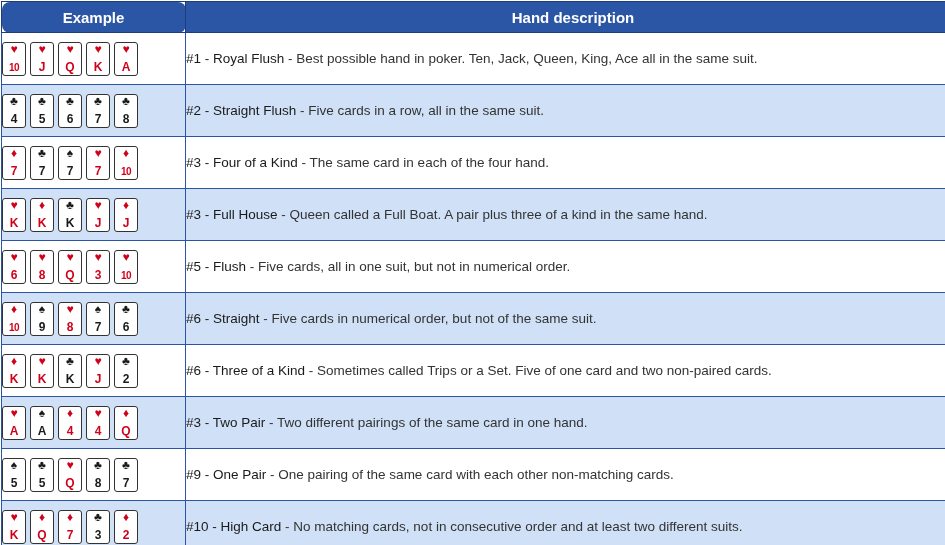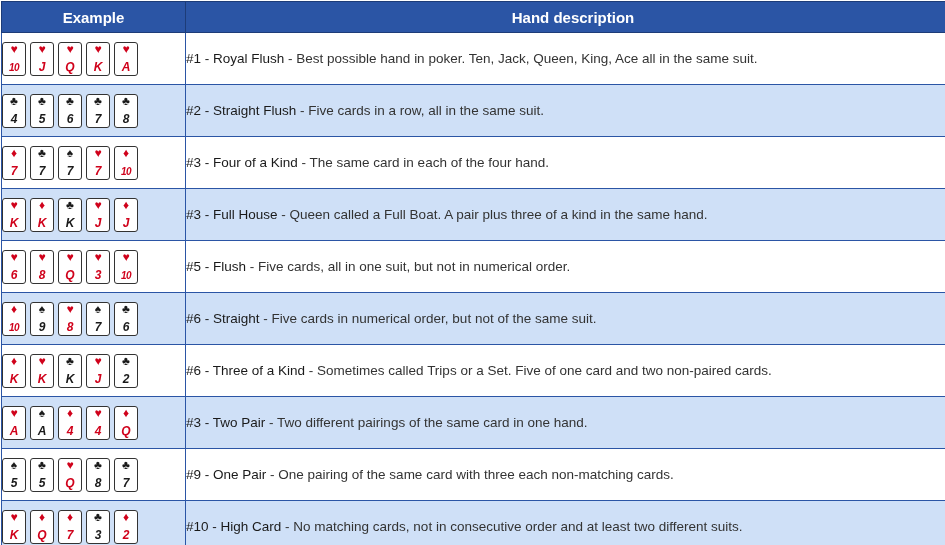--- a/index.html
+++ b/index.html
@@ -24,21 +24,21 @@
   table.hands th {
     background: #2b55a5;
     color: #ffffff;
     font-size: 15px;
     font-weight: bold;
     border: 1px solid #1d3c78;
     padding: 6px 4px;
     text-align: center;
     height: 18px;
   }
-  th.col-example { width: 175px; }
+  th.col-example { width: 175px; border-radius: 8px; }
   th.col-desc { width: 766px; }
 
   table.hands td {
     border: 1px solid #2b55a5;
     padding: 0;
     vertical-align: middle;
     height: 51px;
   }
   tr.row-odd td { background: #ffffff; }
   tr.row-even td { background: #cfe0f7; }
@@ -85,21 +85,20 @@
   }
   .card .rank {
     position: absolute;
     bottom: 1px;
     left: 0;
     right: 0;
     text-align: center;
     font-size: 12px;
     font-weight: bold;
     line-height: 13px;
-    font-style: italic;
   }
   .card .rank.small {
     font-size: 10px;
     letter-spacing: -0.5px;
   }
   .red { color: #d0021b; }
   .black { color: #1a1a1a; }
 </style>
 </head>
 <body>
@@ -140,21 +139,21 @@
         <tr class="row-odd">
           <td class="example-cell"><span class="card"><span class="suit red">♦</span><span class="rank red">K</span></span><span class="card"><span class="suit red">♥</span><span class="rank red">K</span></span><span class="card"><span class="suit black">♣</span><span class="rank black">K</span></span><span class="card"><span class="suit red">♥</span><span class="rank red">J</span></span><span class="card"><span class="suit black">♣</span><span class="rank black">2</span></span></td>
           <td class="desc-cell"><span class="hand-name">#6 - Three of a Kind</span><span class="desc-text"> - </span><span class="desc-text">Sometimes called Trips or a Set. Five of one card and two non-paired cards.</span></td>
         </tr>
         <tr class="row-even">
           <td class="example-cell"><span class="card"><span class="suit red">♥</span><span class="rank red">A</span></span><span class="card"><span class="suit black">♠</span><span class="rank black">A</span></span><span class="card"><span class="suit red">♦</span><span class="rank red">4</span></span><span class="card"><span class="suit red">♥</span><span class="rank red">4</span></span><span class="card"><span class="suit red">♦</span><span class="rank red">Q</span></span></td>
           <td class="desc-cell"><span class="hand-name">#3 - Two Pair</span><span class="desc-text"> - </span><span class="desc-text">Two different pairings of the same card in one hand.</span></td>
         </tr>
         <tr class="row-odd">
           <td class="example-cell"><span class="card"><span class="suit black">♠</span><span class="rank black">5</span></span><span class="card"><span class="suit black">♣</span><span class="rank black">5</span></span><span class="card"><span class="suit red">♥</span><span class="rank red">Q</span></span><span class="card"><span class="suit black">♣</span><span class="rank black">8</span></span><span class="card"><span class="suit black">♣</span><span class="rank black">7</span></span></td>
-          <td class="desc-cell"><span class="hand-name">#9 - One Pair</span><span class="desc-text"> - </span><span class="desc-text">One pairing of the same card with three each non-matching cards.</span></td>
+          <td class="desc-cell"><span class="hand-name">#9 - One Pair</span><span class="desc-text"> - </span><span class="desc-text">One pairing of the same card with each other non-matching cards.</span></td>
         </tr>
         <tr class="row-even">
           <td class="example-cell"><span class="card"><span class="suit red">♥</span><span class="rank red">K</span></span><span class="card"><span class="suit red">♦</span><span class="rank red">Q</span></span><span class="card"><span class="suit red">♦</span><span class="rank red">7</span></span><span class="card"><span class="suit black">♣</span><span class="rank black">3</span></span><span class="card"><span class="suit red">♦</span><span class="rank red">2</span></span></td>
           <td class="desc-cell"><span class="hand-name">#10 - High Card</span><span class="desc-text"> - </span><span class="desc-text">No matching cards, not in consecutive order and at least two different suits.</span></td>
         </tr>
       </tbody>
   </table>
 </div>
 
 </body></html>

